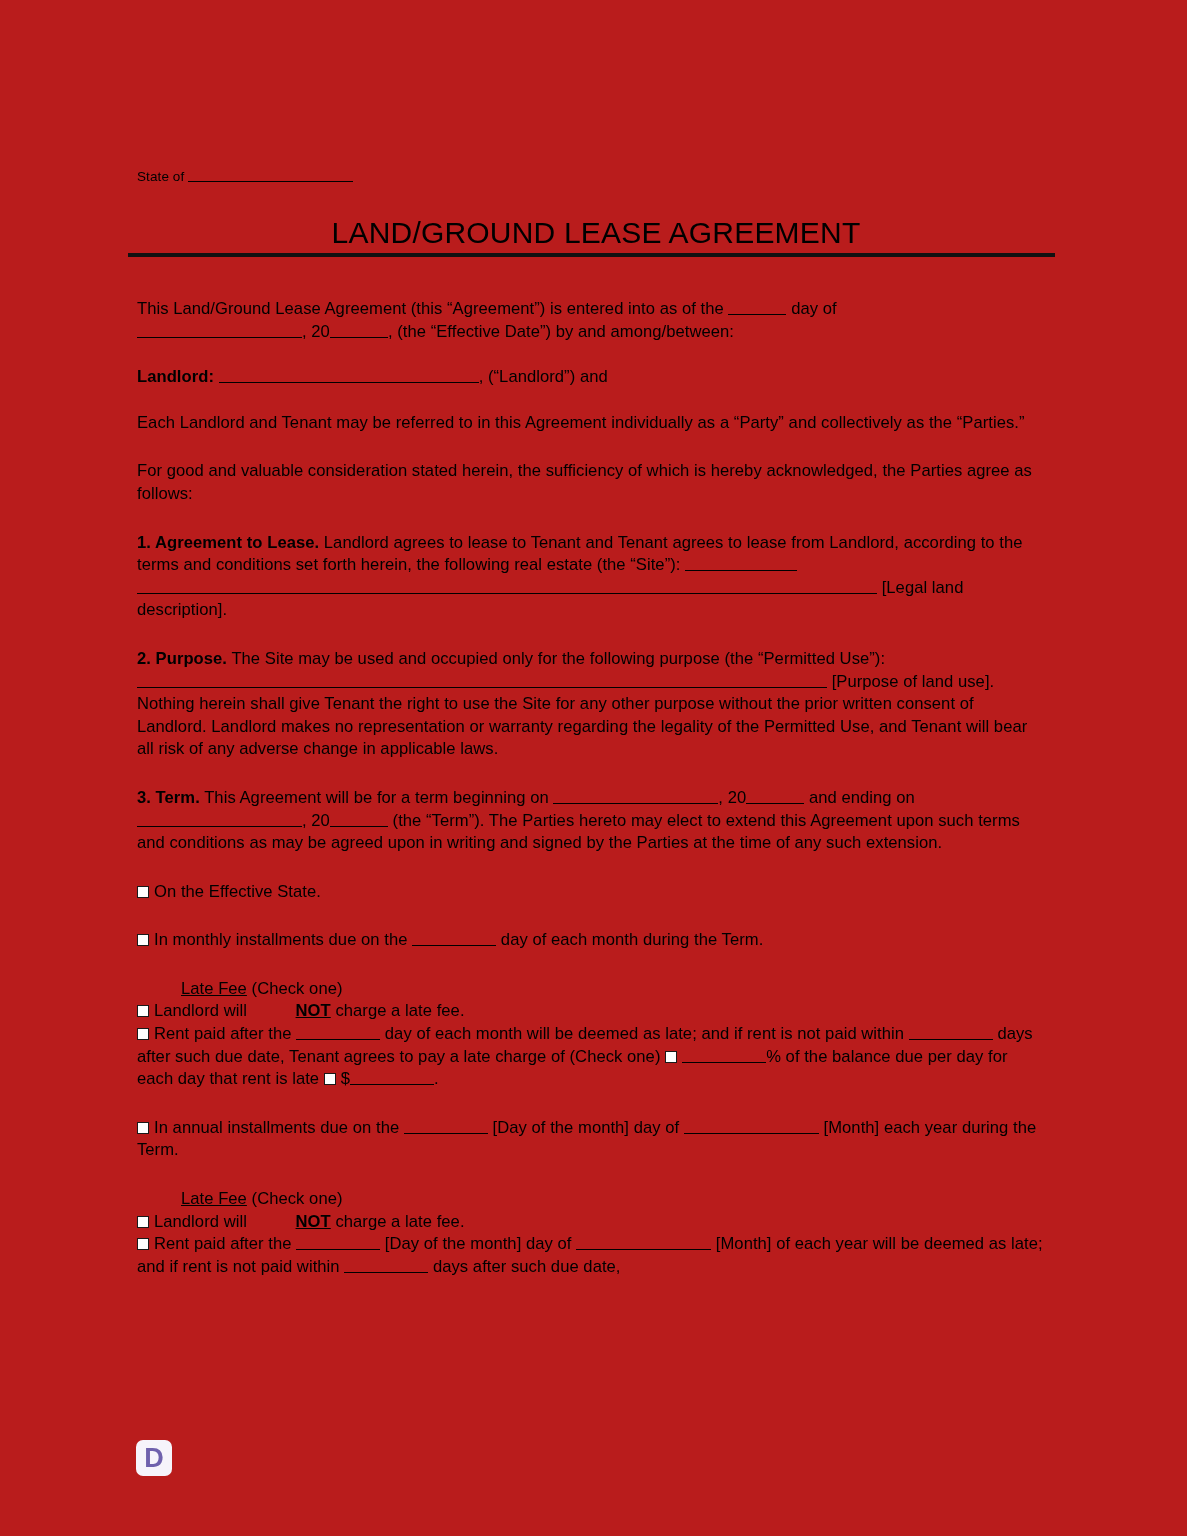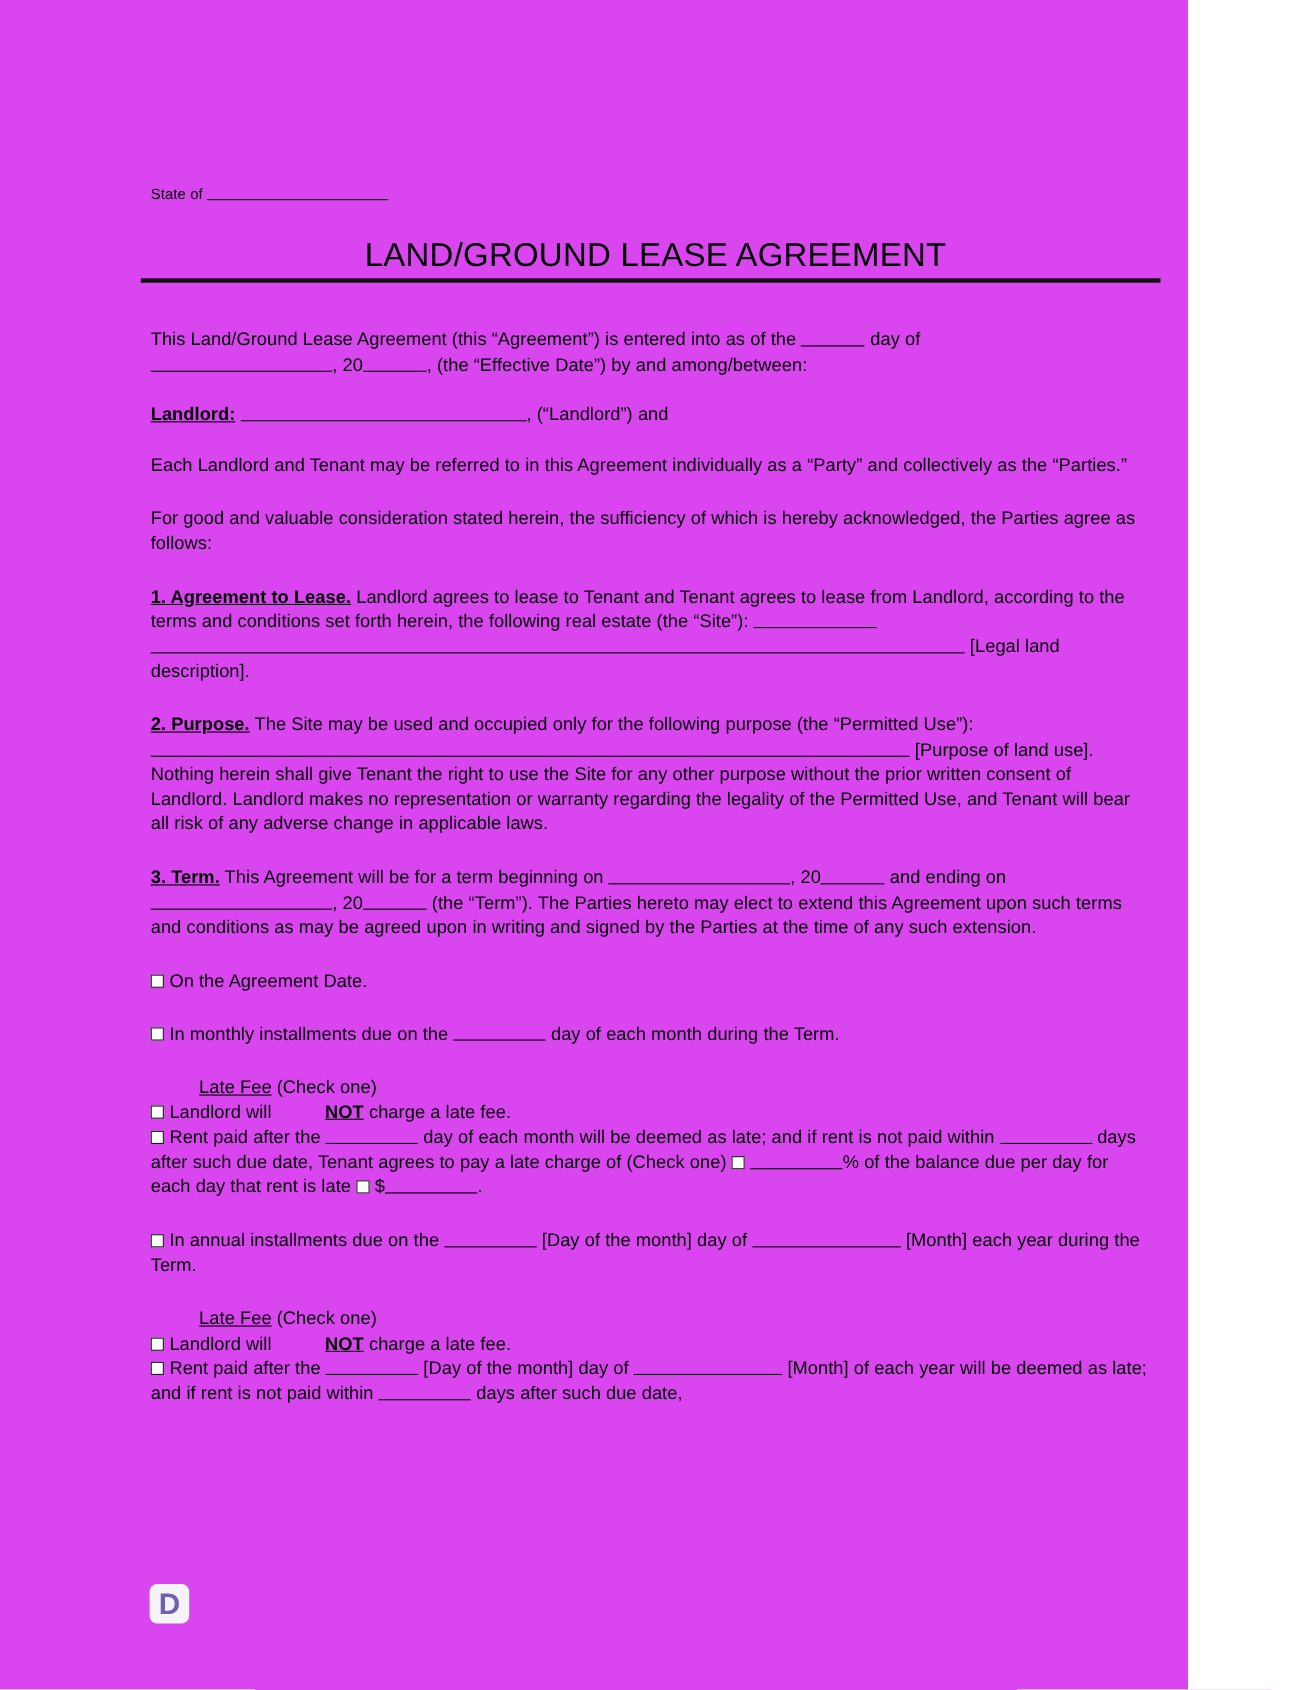--- a/index.html
+++ b/index.html
@@ -2,23 +2,23 @@
 <html><head>
 <meta charset="utf-8">
 <style>
   html, body {
     margin: 0;
     padding: 0;
     background: #ffffff;
   }
   .page {
     position: relative;
-    width: 1080px;
+    width: 1187px;
     height: 1536px;
-    background: #d946ef;
+    background: #b91c1c;
     font-family: "Liberation Sans", sans-serif;
     color: #000000;
     overflow: hidden;
   }
   .state-line {
     position: absolute;
     left: 137px;
     top: 168px;
     font-size: 13.5px;
     line-height: 17px;
@@ -53,21 +53,21 @@
   p.para {
     margin: 0 0 0 0;
     font-size: 16.6px;
     line-height: 22.6px;
     text-align: left;
     letter-spacing: 0.05px;
   }
   p.gap-md { margin-top: 23px; }
   p.gap-lg { margin-top: 26px; }
   p.tight { margin-top: 12px; }
-  .bold { font-weight: bold; text-decoration: underline; }
+  .bold { font-weight: bold; }
   .uline { text-decoration: underline; margin-left: 44px; }
   .indent {
     margin-left: 70px;
   }
   .blank {
     display: inline-block;
     border-bottom: 1.6px solid #000;
     vertical-align: baseline;
     height: 0.95em;
     margin-bottom: -1px;
@@ -161,21 +161,21 @@
       <span class="bold">3. Term.</span>
       <span>This Agreement will be for a term beginning on</span>
       <span class="blank b-2xl"></span><span>, 20</span><span class="blank b-sm"></span>
       <span>and ending on</span><br>
       <span class="blank b-2xl"></span><span>, 20</span><span class="blank b-sm"></span>
       <span>(the “Term”). The Parties hereto may elect to extend this Agreement upon such terms and conditions as may be agreed upon in writing and signed by the Parties at the time of any such extension.</span>
     </p>
 
 
     <p class="para gap-lg">
-      <span class="cbox"></span><span>On the Agreement Date.</span>
+      <span class="cbox"></span><span>On the Effective State.</span>
     </p>
 
     <p class="para gap-lg">
       <span class="cbox"></span><span>In monthly installments due on the</span>
       <span class="blank b-md"></span>
       <span>day of each month during the Term.</span>
     </p>
 
     <p class="para gap-lg indent">
       <span class="uline">Late Fee</span>

